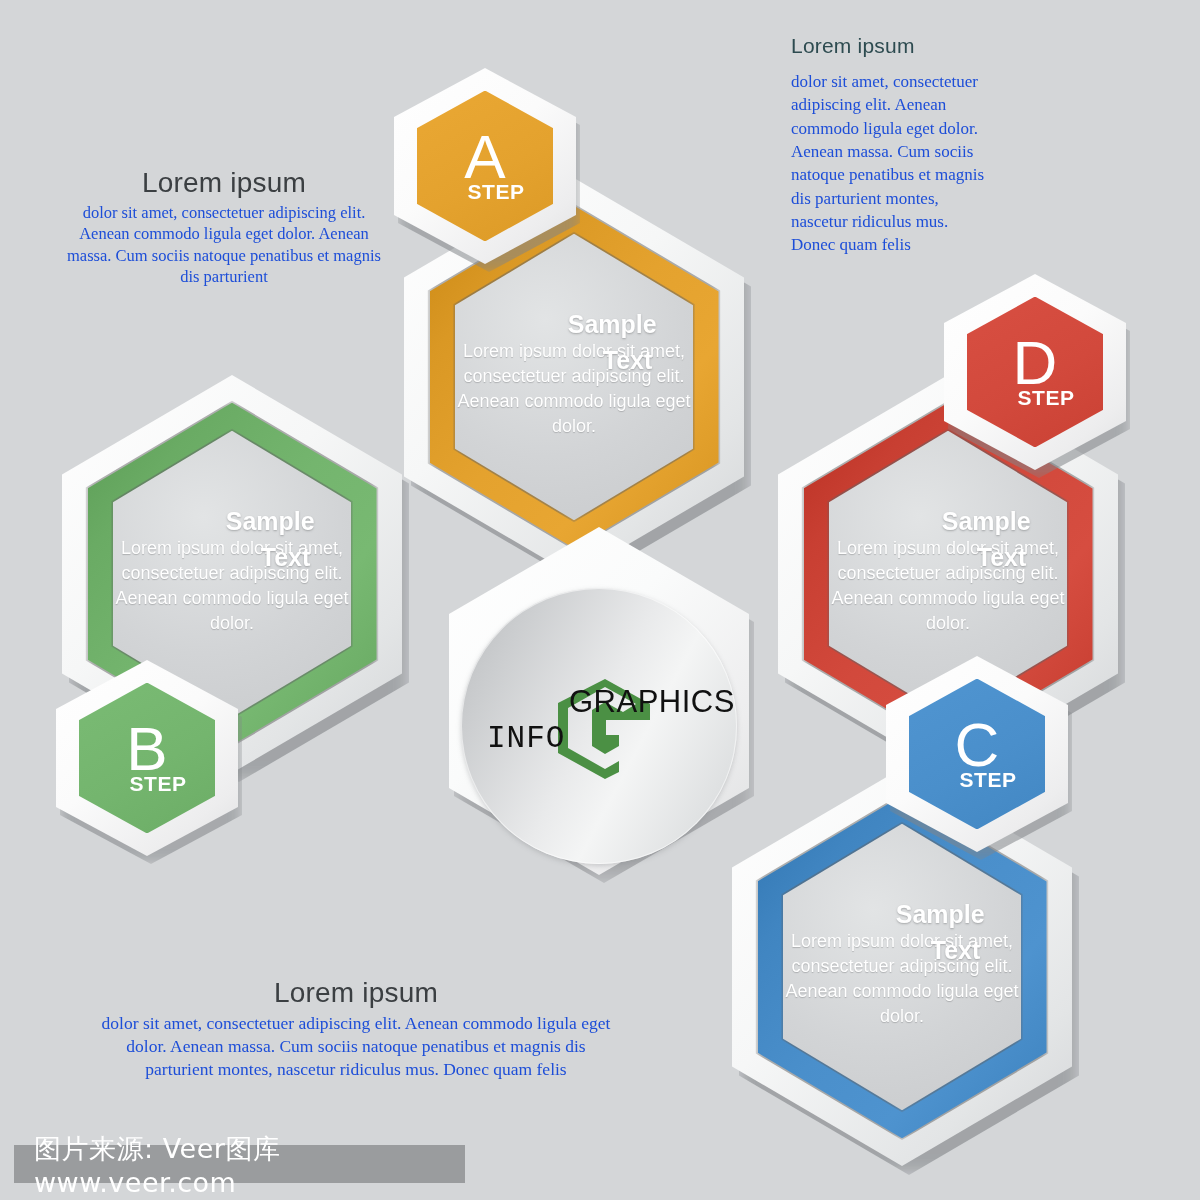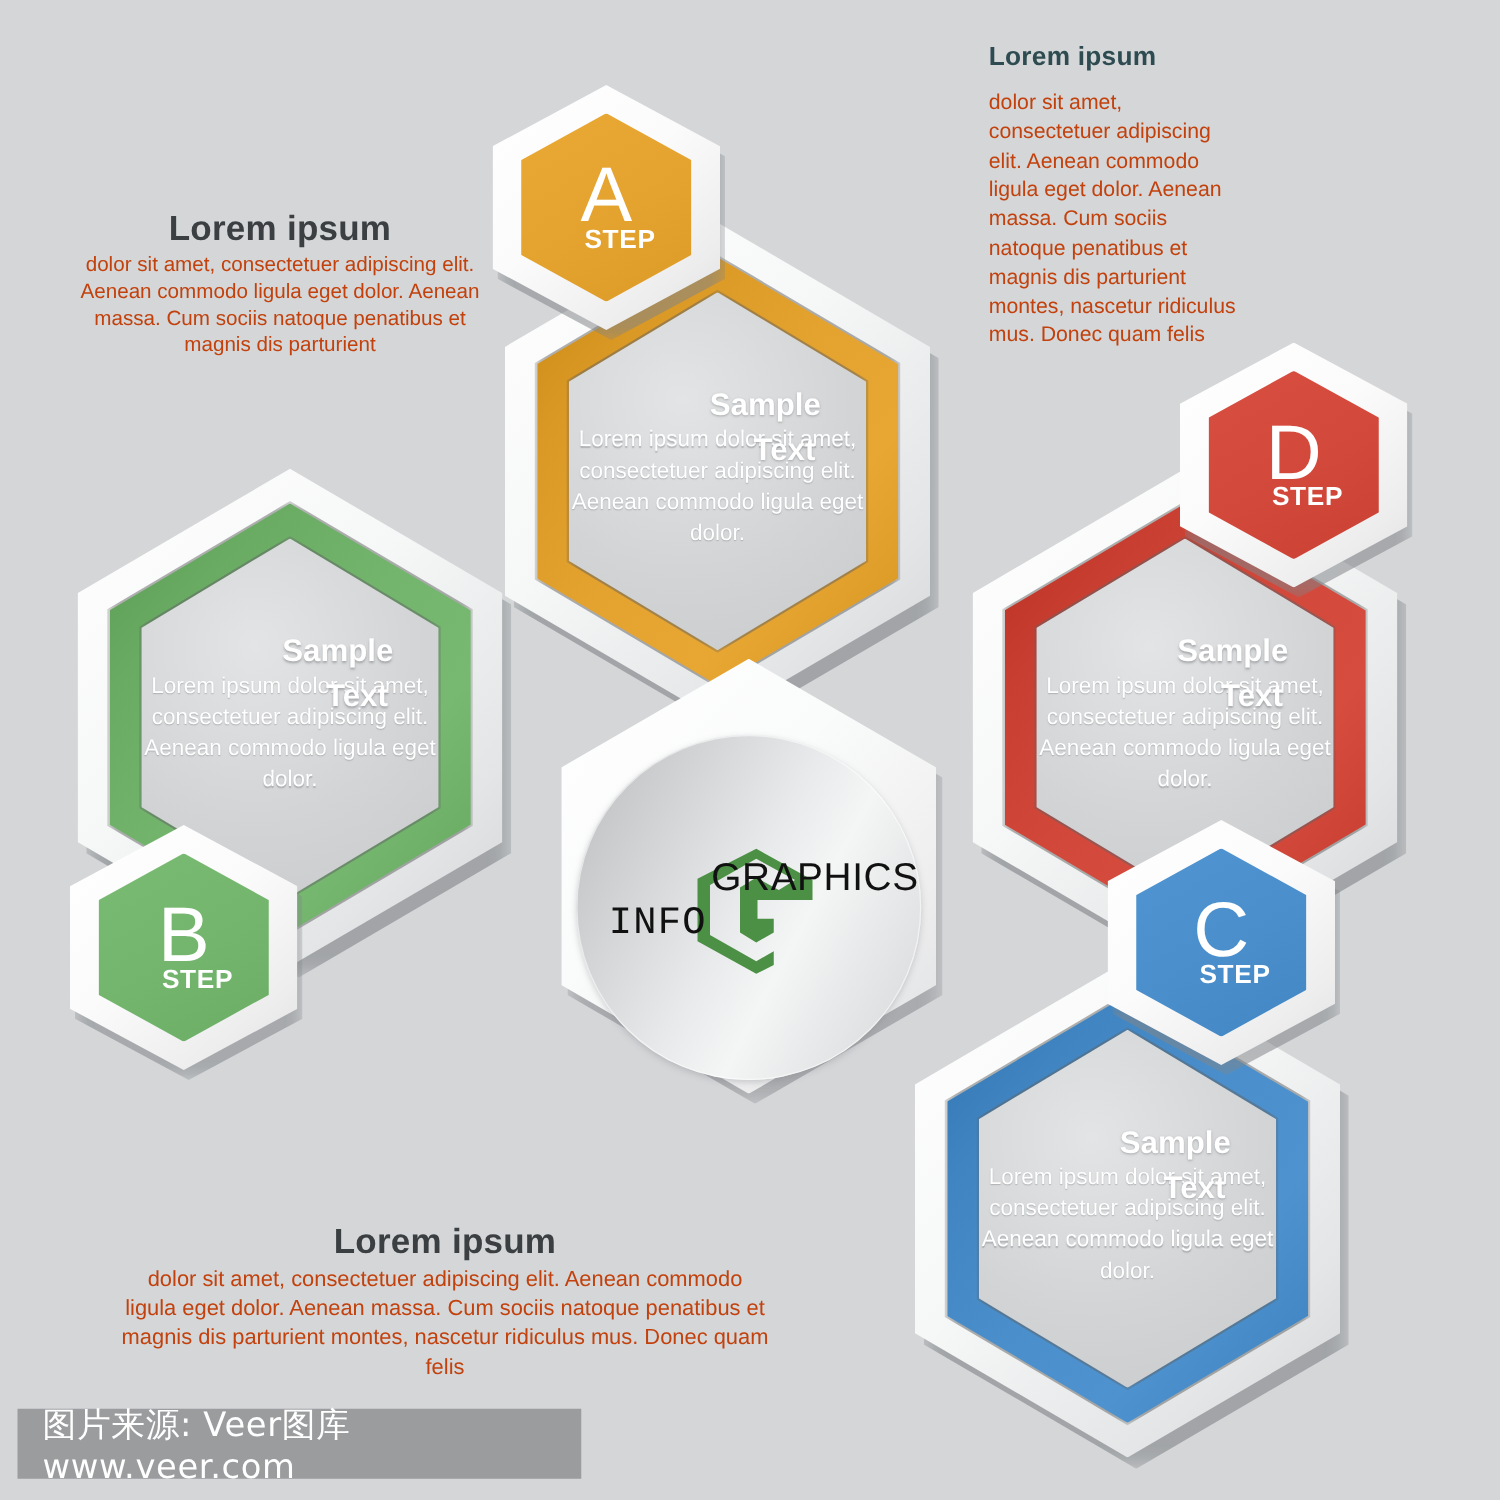--- a/index.html
+++ b/index.html
@@ -6,25 +6,25 @@
   html,body{ background:#d4d6d8; }
   body{
     width:1200px; height:1200px; position:relative; overflow:hidden;
     font-family:"Liberation Sans", sans-serif;
     background:#d4d6d8;
   }
 
   
   .textblock{ position:absolute; }
   .tb-head{
-    font-size:27px; font-weight:700; color:#3b3f42; letter-spacing:.2px;
+    font-size:27px; font-weight:400; color:#3b3f42; letter-spacing:.2px;
     line-height:1.1; margin-bottom:3px;
   }
   .tb-head.teal{ color:#2d4b50; }
-  .tb-body{ font-size:16.5px; line-height:1.30; color:#c2410c; }
+  .tb-body{ font-size:16.5px; line-height:1.30; color:#1d4ed8;font-family:Liberation Serif, serif; }
   .tb-body.center{ text-align:center; }
   .tb-body.left{ text-align:left; }
 
   #tb-topleft{ left:64px; top:168px; width:320px; text-align:center; }
   #tb-topleft .tb-head{ text-align:center; font-size:28px; }
   #tb-topright{ left:791px; top:34px; width:200px; }
   #tb-topright .tb-head{ font-size:21px; margin-bottom:13px; }
   #tb-topright .tb-body{ font-size:17px; line-height:1.37; }
   #tb-botleft{ left:96px; top:978px; width:520px; text-align:center; }
   #tb-botleft .tb-head{ text-align:center; font-size:28px; }
@@ -130,21 +130,21 @@
   }
   .logo-info{
     position:absolute; left:26px; top:133px; font-size:31px; color:#111; letter-spacing:1px;font-family:Liberation Mono, monospace;
   }
   .logo-graphics{
     position:absolute; left:108px; top:96px; font-size:31px; color:#111; letter-spacing:.5px;
   }
 
   
   #watermark{
-    position:absolute; left:14px; bottom:17px; width:451px; height:56px;
+    position:absolute; left:14px; bottom:17px; width:451px; height:38px;
     background:#9a9c9e; display:flex; align-items:center;
   }
   #watermark span{
     color:#fff; font-size:27px; padding-left:20px; letter-spacing:.5px;
     font-family:"DejaVu Sans", sans-serif;
   }
 </style>
 </head>
 <body style="background: rgb(212, 214, 216);">
 

